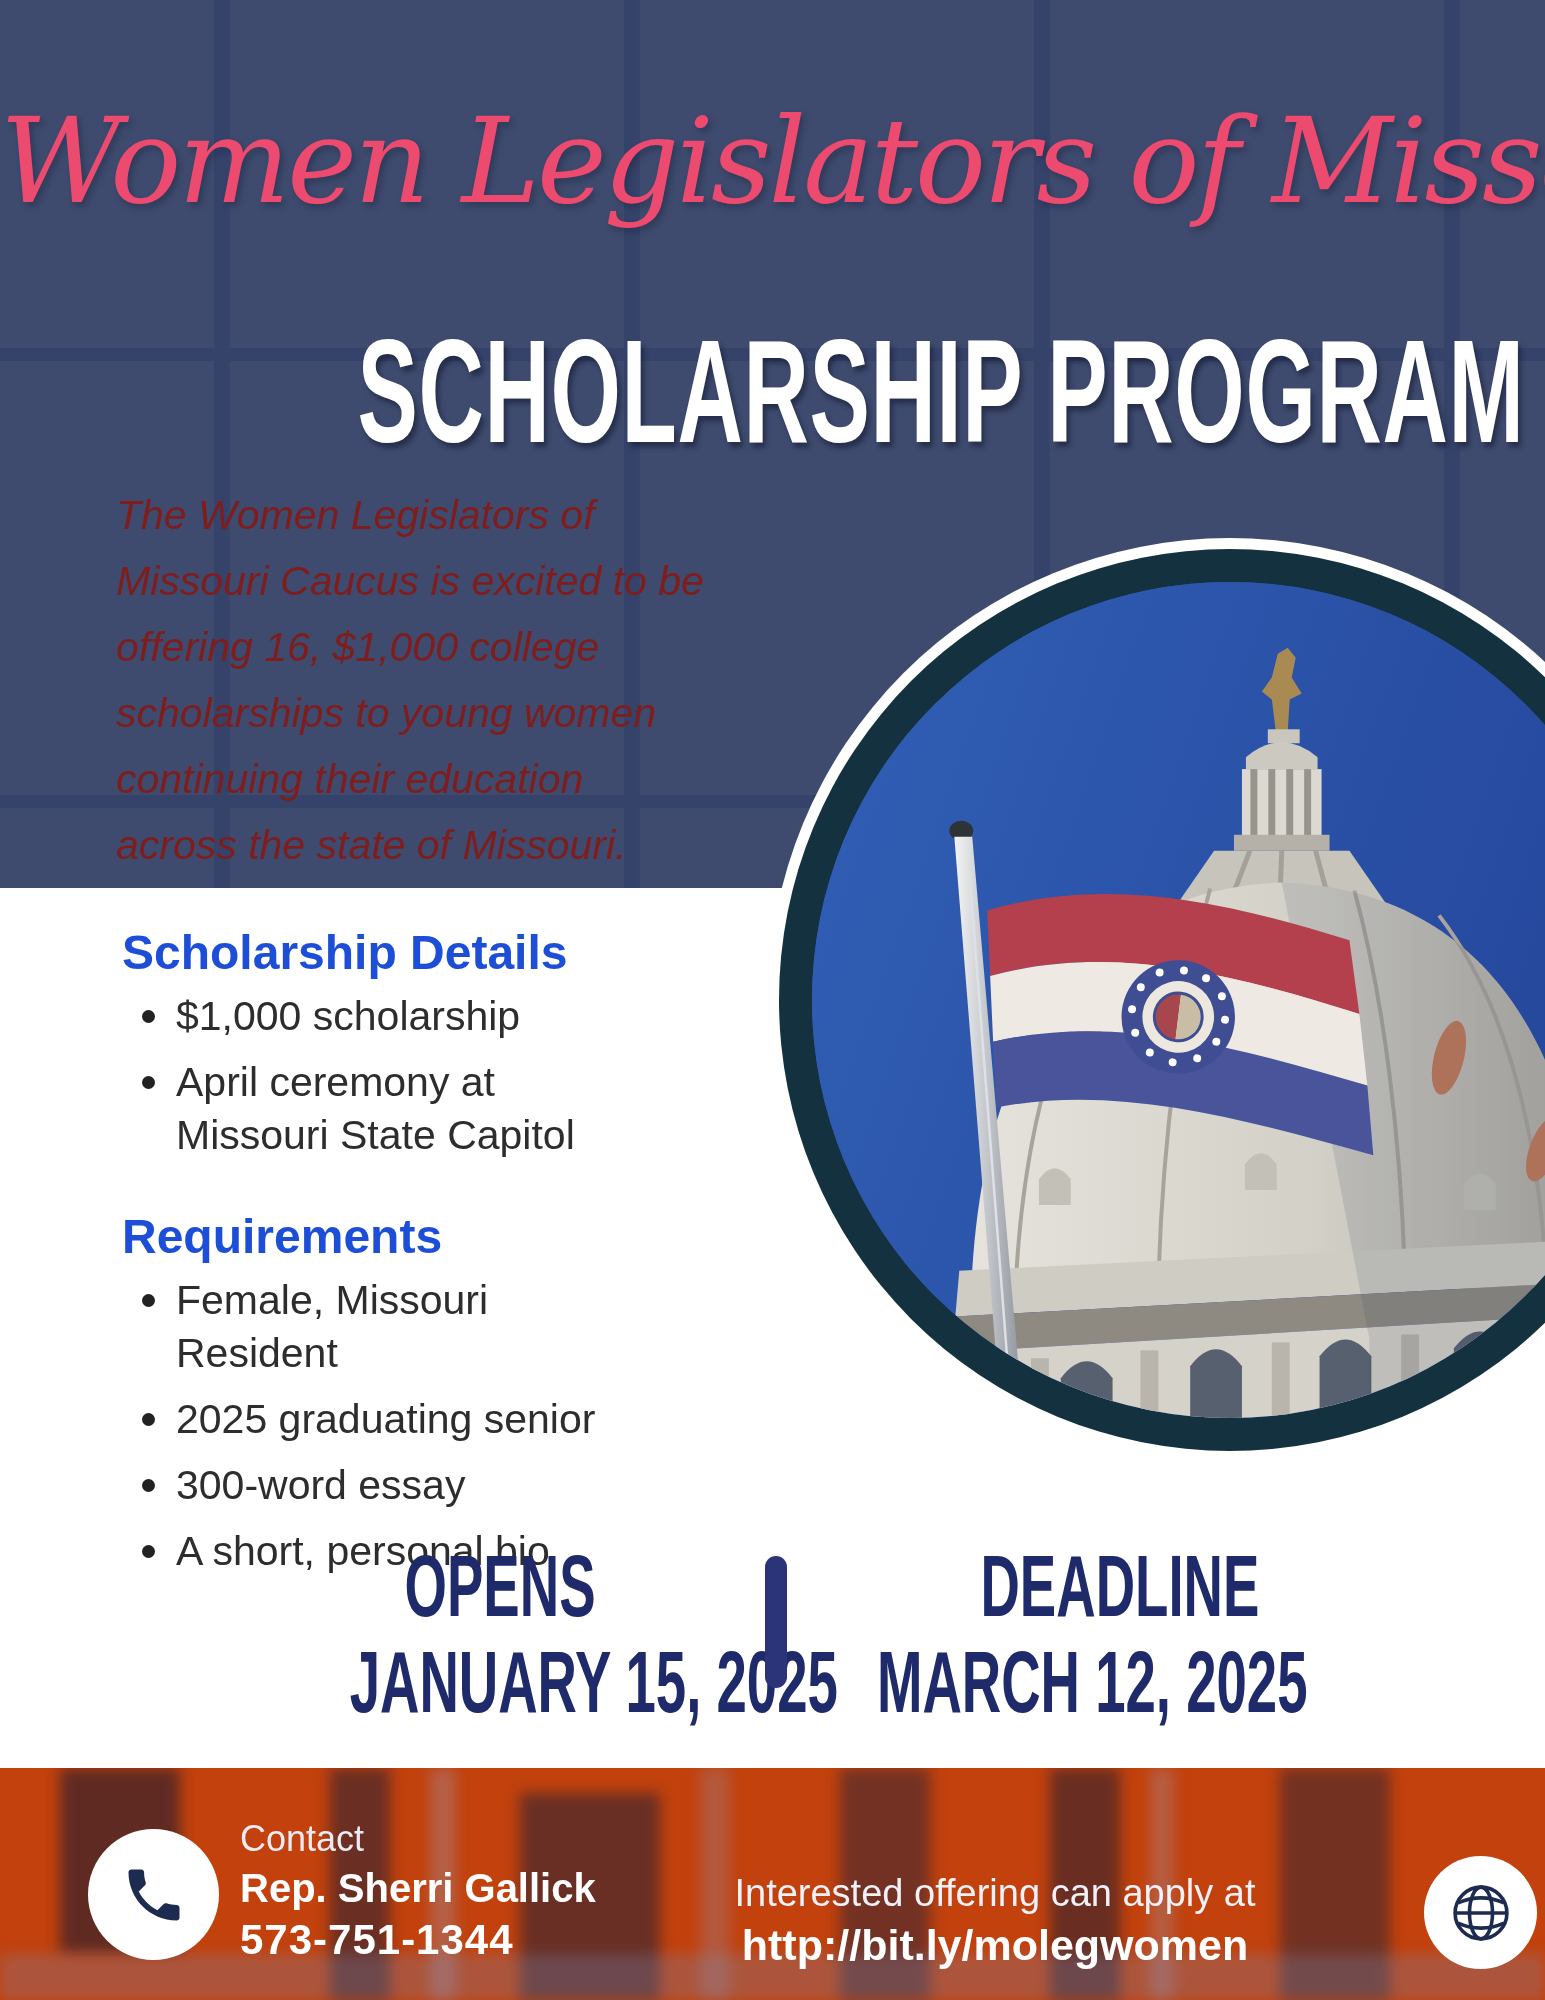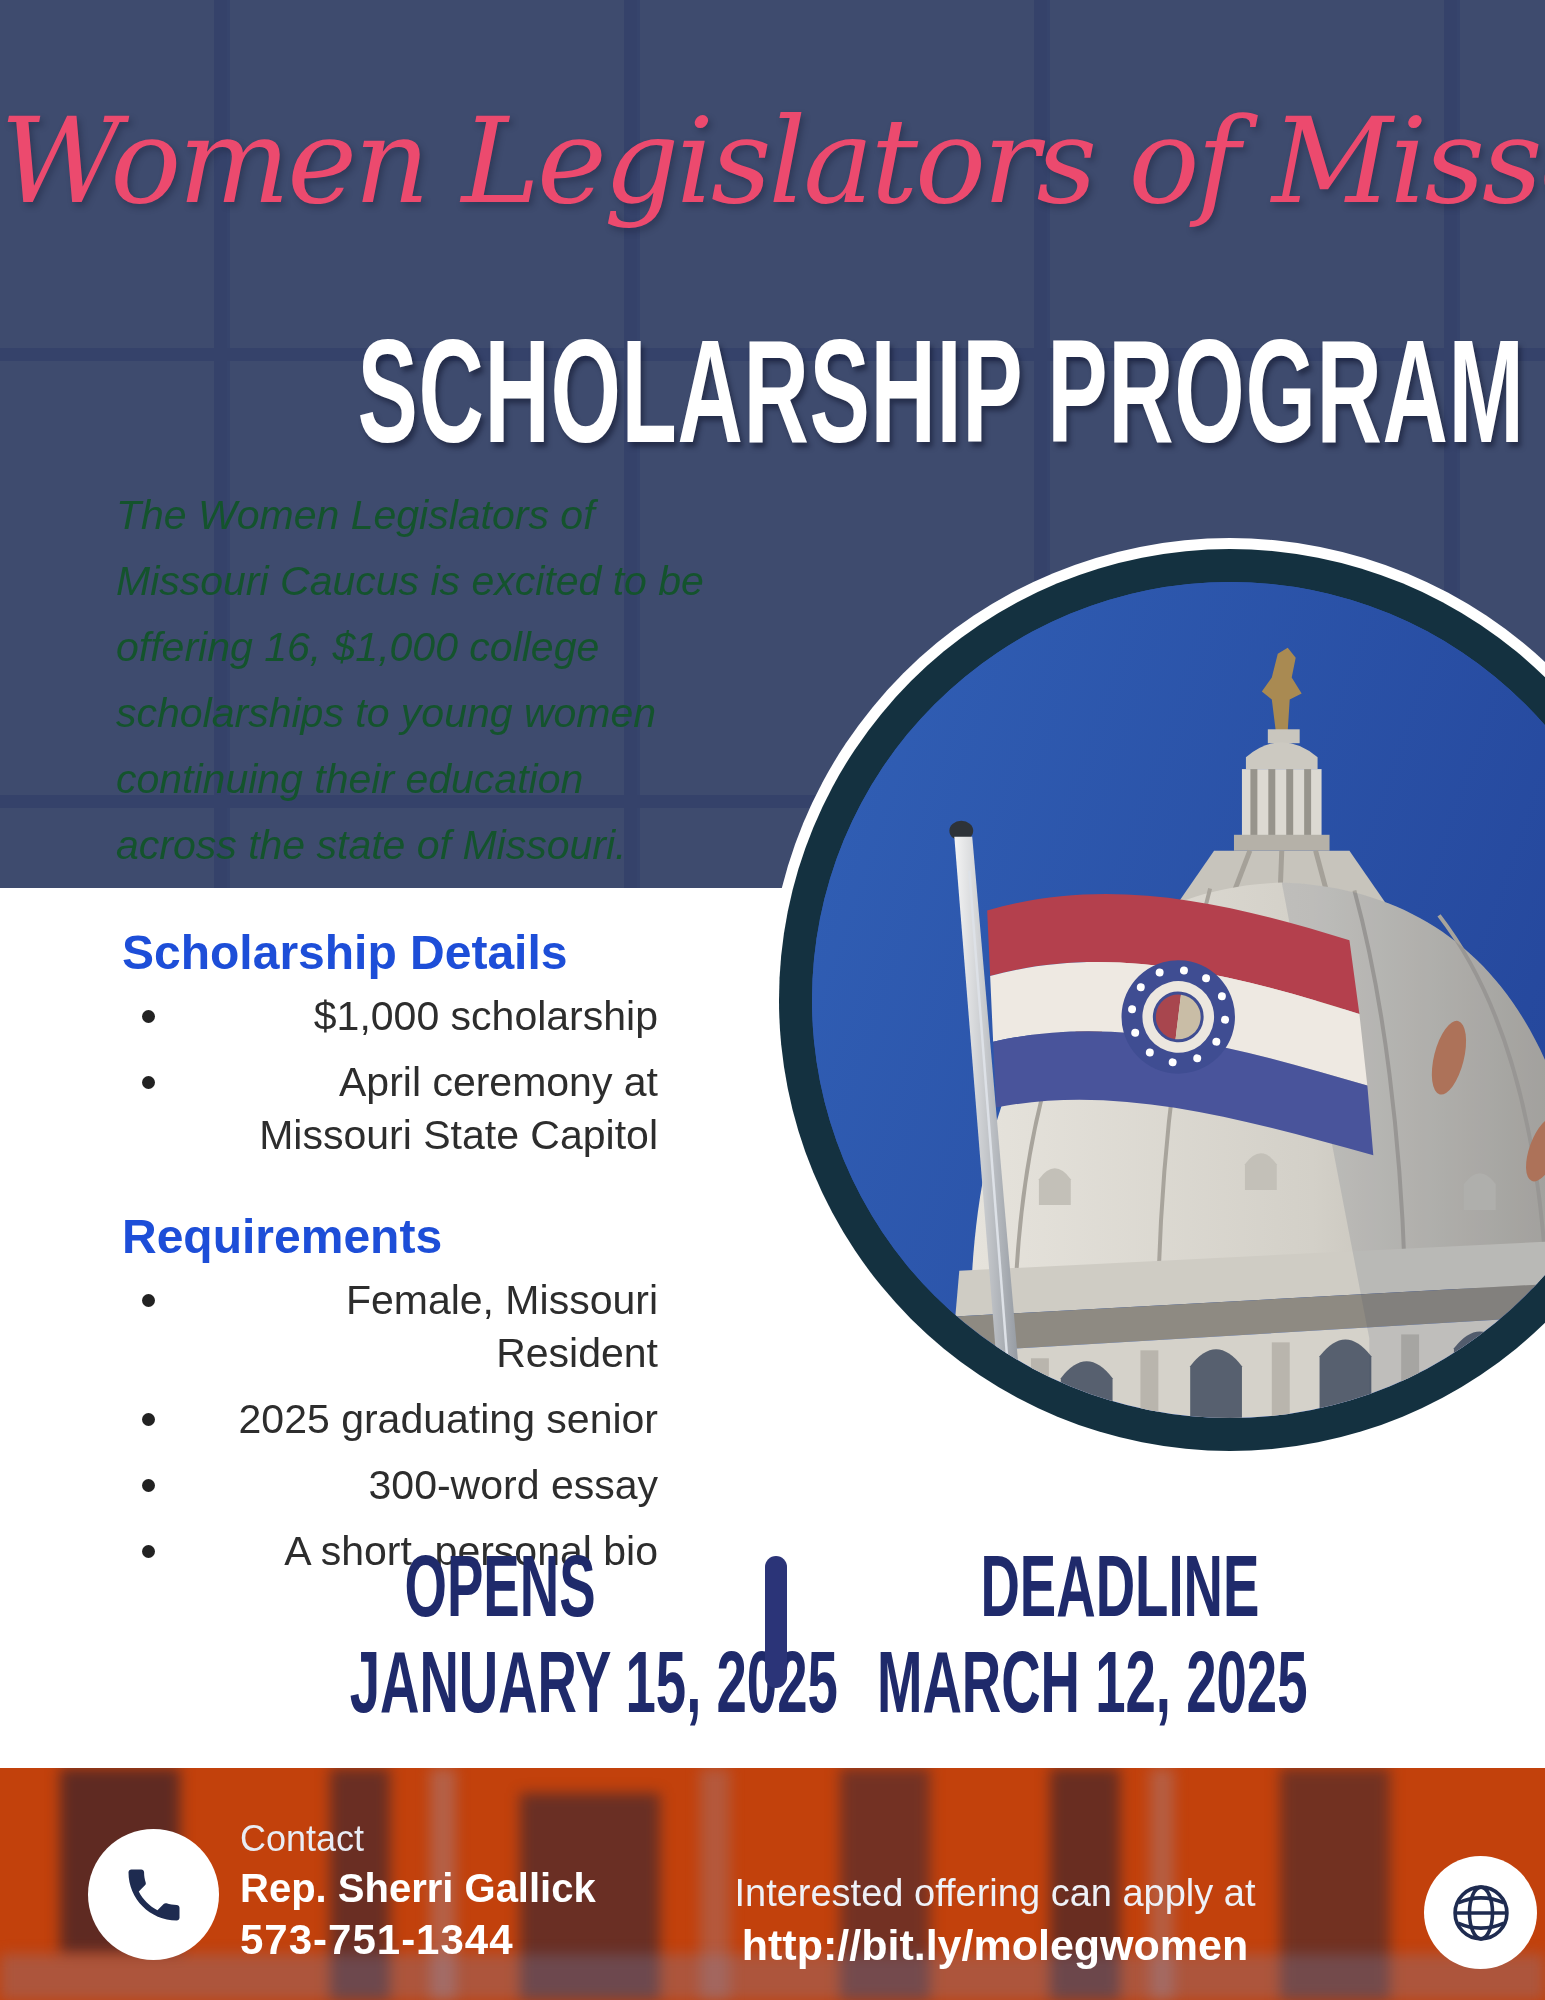--- a/index.html
+++ b/index.html
@@ -13,35 +13,35 @@
 
   .title-script{position:absolute;left:0;top:92px;width:1545px;text-align:center;
     font-family:"DejaVu Serif",serif;font-style:italic;font-weight:400;
     font-size:118px;letter-spacing:-3px;color:#ec4a6e;white-space:nowrap;
     text-shadow:3px 4px 6px rgba(20,25,50,.35);}
   .title-program{position:absolute;left:0;top:322px;width:1545px;text-align:center;}
   .cond{display:inline-block;transform:scaleX(.62);transform-origin:center;white-space:nowrap;}
   .title-program .cond{font-size:146px;line-height:140px;font-weight:bold;color:#ffffff;
     letter-spacing:1px;text-shadow:5px 5px 7px rgba(18,24,48,.55);}
 
-  .intro{position:absolute;left:116px;top:482px;width:660px;color:#14532d;
+  .intro{position:absolute;left:116px;top:482px;width:660px;color:#7f1d1d;
     font-size:41px;font-style:italic;line-height:66px;white-space:pre-line;}
 
   
   .photo-outer{position:absolute;left:768px;top:538px;width:924px;height:924px;border-radius:50%;background:#ffffff;}
   .photo-ring{position:absolute;left:11px;top:11px;right:11px;bottom:11px;border-radius:50%;background:#143140;}
   .photo-clip{position:absolute;left:44px;top:44px;right:44px;bottom:44px;border-radius:50%;overflow:hidden;background:#2c57ad;}
   .photo-clip svg{display:block;}
 
   
   .content{position:absolute;left:118px;top:920px;width:540px;}
   .sec-head{font-size:48px;line-height:58px;font-weight:bold;color:#1d4ed8;margin:4px;}
   .blist{list-style:none;margin:8px 0 0 0;padding:0;}
   .blist li{position:relative;padding-left:58px;margin:0 0 13px 0;font-size:41px;line-height:53px;
-    color:#2d2d2d;white-space:pre-line;text-align:right;}
+    color:#2d2d2d;white-space:pre-line;}
   .blist li::before{content:"";position:absolute;left:24px;top:20px;width:13px;height:13px;border-radius:50%;background:#222222;}
   .req-head{margin-top:46px;}
 
   
   .date-block{position:absolute;top:1538px;width:600px;text-align:center;color:#1f2a6b;}
   .date-block .line{display:block;}
   .date-block .cond{font-size:88px;line-height:96px;font-weight:bold;letter-spacing:0px;}
   .date-left{left:200px;}
   .date-right{left:745px;text-align:right;}
   .date-divider{position:absolute;left:765px;top:1556px;width:22px;height:132px;border-radius:11px;background:#2b3478;}

